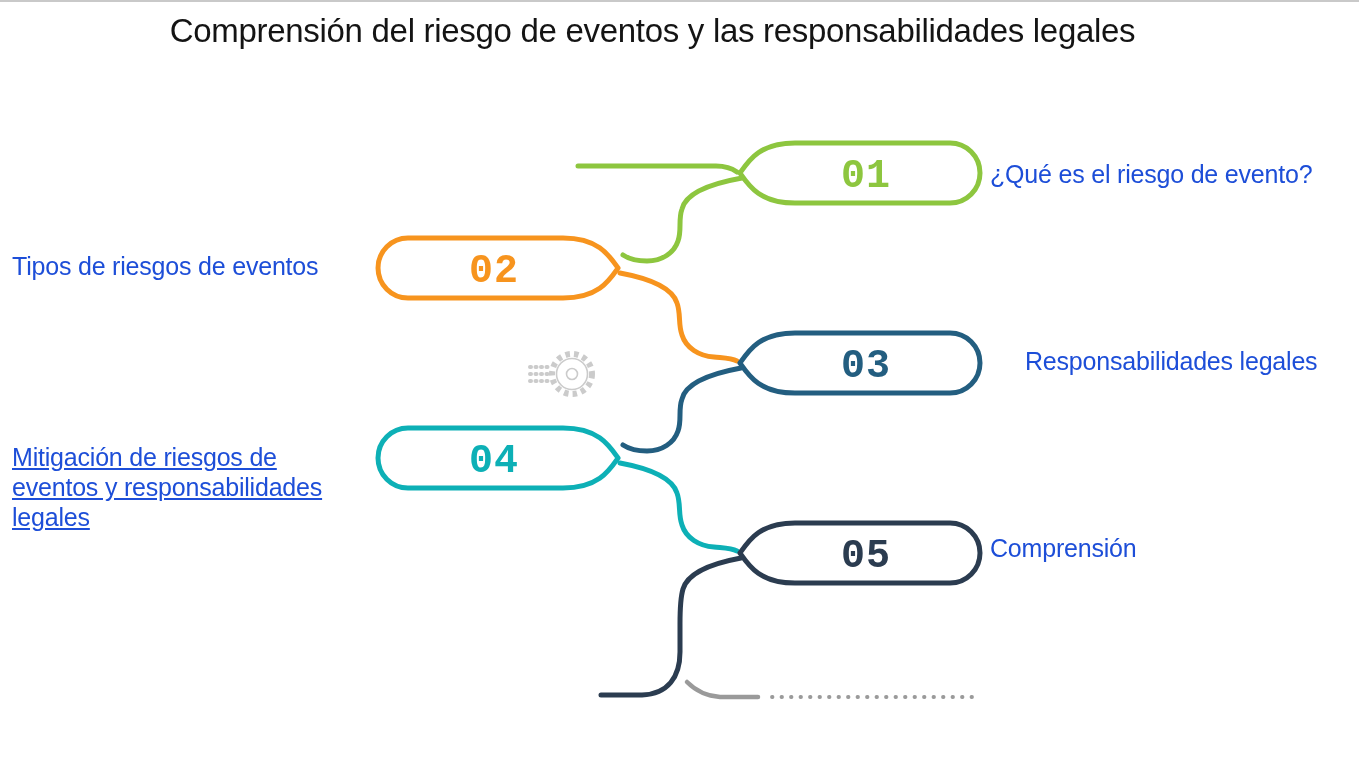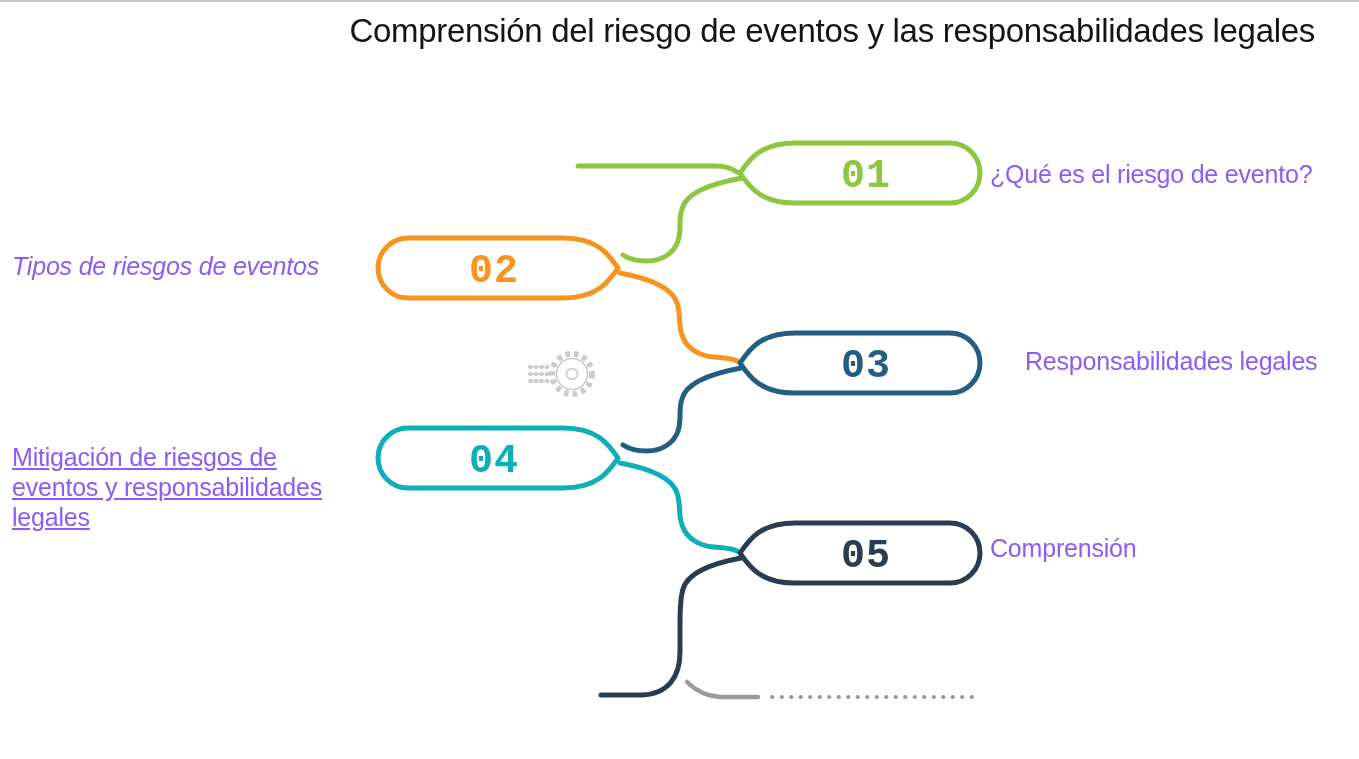--- a/index.html
+++ b/index.html
@@ -2,30 +2,30 @@
 <html><head>
 <meta charset="utf-8">
 <style>
   html,body{margin:0;padding:0;background:#fff;}
   body{
     position:relative;width:1359px;height:759px;overflow:hidden;
     font-family:"Liberation Sans",sans-serif;color:#1b1b1b;
   }
   .top-edge{position:absolute;left:0;top:0;width:100%;height:2px;background:#c9c9c9;}
   .title{
-    position:absolute;left:0;top:12px;width:1305px;text-align:right;
-    font-size:33px;letter-spacing:-0.3px;color:#141414;white-space:nowrap;padding-left:10px;
+    position:absolute;left:0;top:12px;width:1305px;text-align:center;
+    font-size:33px;letter-spacing:-0.3px;color:#141414;white-space:nowrap;
   }
   svg.diagram{position:absolute;left:0;top:0;}
   .pill-num{
     font-family:"Liberation Mono","DejaVu Sans Mono",monospace;
     font-weight:bold;font-size:40px;letter-spacing:1px;
   }
   .side-label{
-    position:absolute;font-size:25px;line-height:30px;color:#8b5cf6;
+    position:absolute;font-size:25px;line-height:30px;color:#1d4ed8;
     letter-spacing:-0.2px;
   }
   .watermark{
     position:absolute;left:528px;top:346px;display:flex;align-items:center;gap:4px;
     z-index:5;pointer-events:none;
   }
   .watermark-text{
     font-size:45px;font-weight:600;letter-spacing:1px;
     color:transparent;-webkit-text-stroke:1.3px #cbcbcb;
     font-family:"Liberation Sans",sans-serif;
@@ -81,16 +81,16 @@
       <line x1="2" y1="28" x2="24" y2="28" stroke-width="4" stroke-dasharray="1 4.5" stroke-linecap="round"></line>
       <line x1="2" y1="35" x2="22" y2="35" stroke-width="4" stroke-dasharray="1 4.5" stroke-linecap="round"></line>
       <circle cx="44" cy="28" r="20" stroke-width="6" stroke-dasharray="4.5 4.2"></circle>
       <circle cx="44" cy="28" r="15.5" stroke-width="1.6"></circle>
       <circle cx="44" cy="28" r="5.5" stroke-width="1.6"></circle>
     </g>
   </svg>
 </div>
 
 <div class="side-label" style="left:990px;top:159px;width:370px;">¿Qué es el riesgo de evento?</div>
-<div class="side-label" style="left:12px;top:251px;width:360px;font-style:italic;">Tipos de riesgos de eventos</div>
+<div class="side-label" style="left:12px;top:251px;width:360px;">Tipos de riesgos de eventos</div>
 <div class="side-label" style="left:1025px;top:346px;width:360px;">Responsabilidades legales</div>
 <div class="side-label" style="left:12px;top:442px;width:348px;text-decoration:underline;">Mitigación de riesgos de eventos y responsabilidades legales</div>
 <div class="side-label" style="left:990px;top:533px;width:300px;">Comprensión</div>
 
 </body></html>

